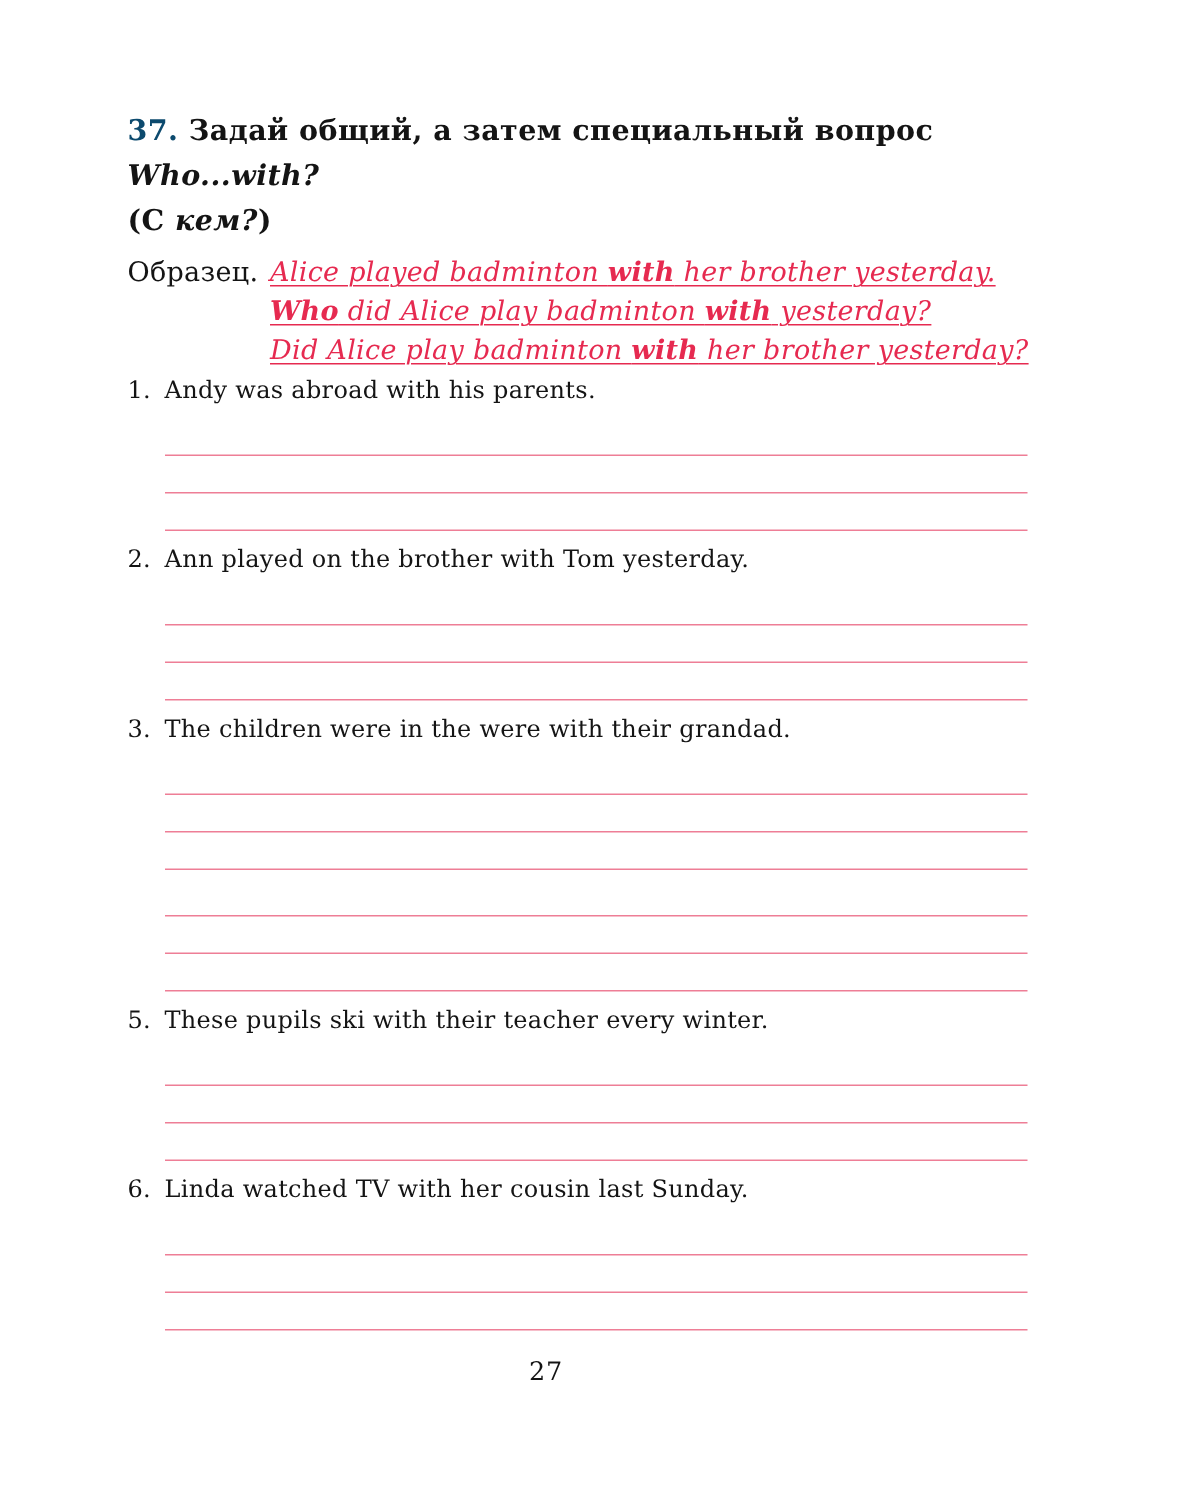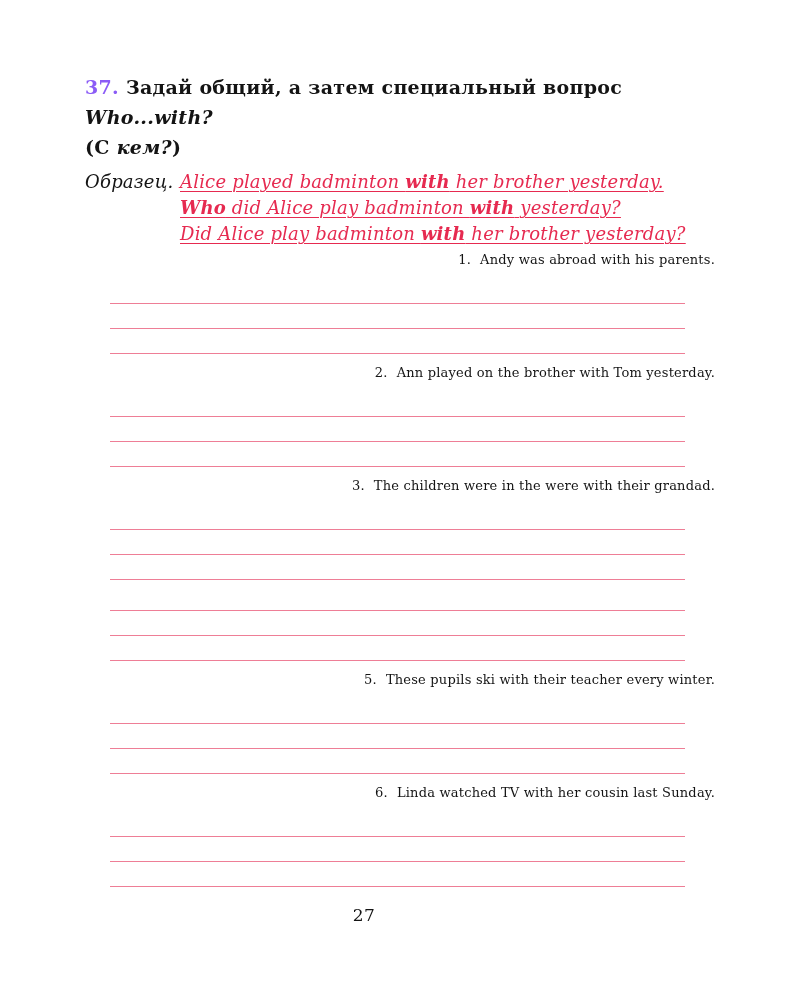--- a/index.html
+++ b/index.html
@@ -19,54 +19,52 @@
     padding: 72px 85px 0 85px;
   }
 
   
   .title {
     font-size: 19px;
     font-weight: bold;
     line-height: 30px;
     letter-spacing: 0.3px;
   }
-  .red { color: #8b5cf6; }
+  .red { color: #0c4a6e; }
   .ital { font-style: italic; margin-top: 27px; }
 
   
   .example {
     display: flex;
     margin-top: 7px;
     font-size: 18px;
     line-height: 26px;
     letter-spacing: 0.2px;
   }
   .example-label {
-    font-style: italic;
     width: 95px;
     flex: none;
   }
   .example-lines {
     color: #e62a50;
     font-style: italic;
   }
   .ex-line span.u-wrap {
     text-decoration: underline;
     text-underline-offset: 3px;
     text-decoration-thickness: 1px;
     text-align: right;
   }
   .ex-line b { font-weight: bold; }
 
   
   .items { margin-top: 0; }
   .item {
-    font-size: 13px;
+    font-size: 16px;
     margin-bottom: 4px;
-    text-align: right;
   }
   .item-sentence {
     line-height: 26px;
     letter-spacing: 0.2px;
   }
   .item-number { margin-right: 9px; }
   .answer-lines {
     margin: 6px 0 6px 25px;
     width: 575px;
   }

